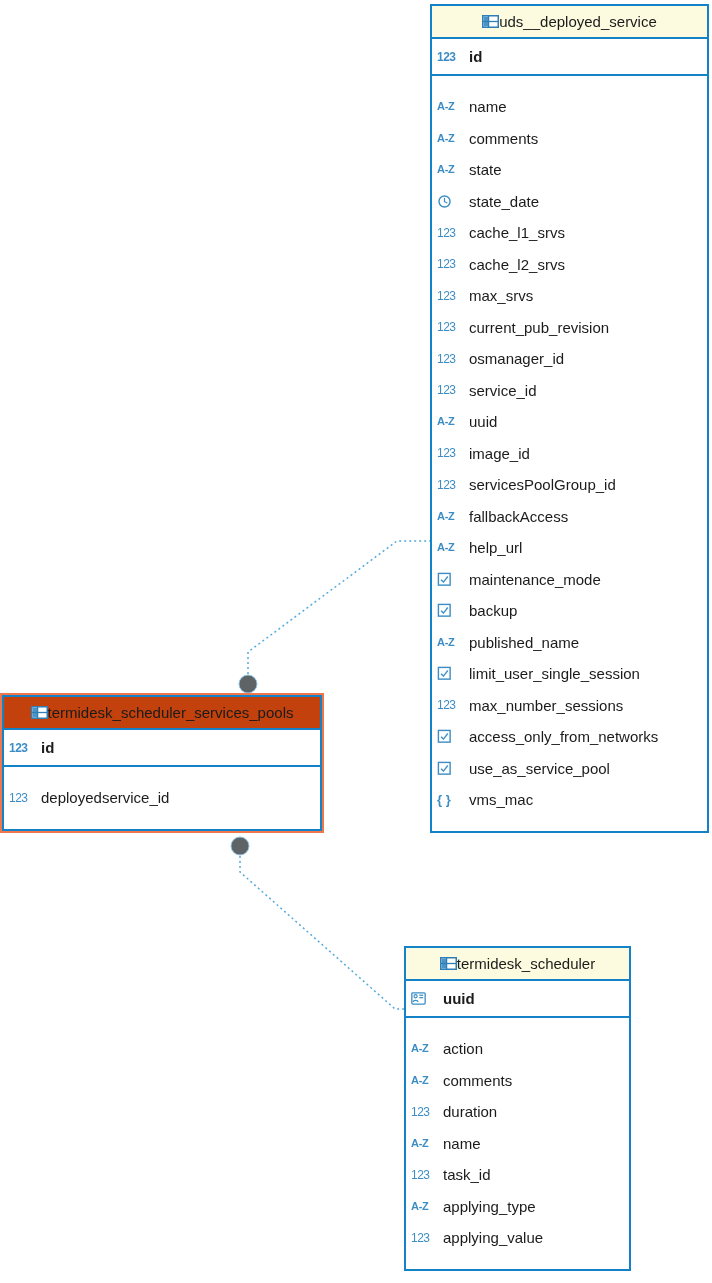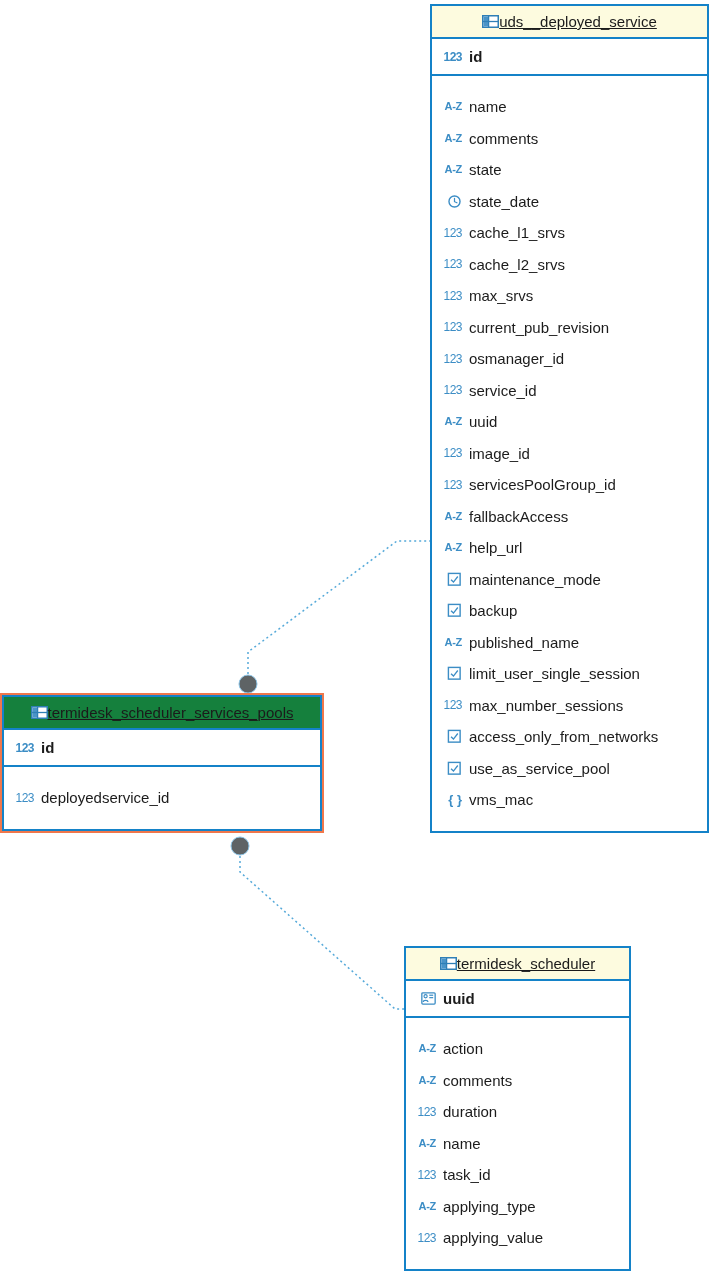--- a/index.html
+++ b/index.html
@@ -11,31 +11,31 @@
   }
   .overlay{position:absolute;left:0;top:0;z-index:1;}
   .erd-table{
     position:absolute;z-index:2;box-sizing:border-box;
     background:#fff;border:2px solid #1482c8;
   }
   .erd-table.selected{outline:2px solid #f0774b;}
   .hdr{
     height:31px;display:flex;align-items:center;justify-content:center;
     background:#fdfbdf;border-bottom:2px solid #1482c8;
-    font-size:15px;white-space:nowrap;cursor:default;text-decoration:underline;
-  }
-  .erd-table.selected .hdr{background:#15803d;}
+    font-size:15px;white-space:nowrap;cursor:default;
+  }
+  .erd-table.selected .hdr{background:#c2410c;}
   .pk{border-bottom:2px solid #1482c8;padding:1px 0;}
   .pk .row{height:33px;font-weight:700;}
   .cols{padding:15px 0;}
   .row{
     display:flex;align-items:center;height:31.5px;padding:0 5px;
     font-size:15px;gap:7px;white-space:nowrap;
   }
-  .icon-cell{width:25px;min-width:25px;display:flex;align-items:center;justify-content:flex-end;}
+  .icon-cell{width:25px;min-width:25px;display:flex;align-items:center;justify-content:flex-start;}
   .ticon{
     color:#3c8dc5;font-family:"Liberation Sans",sans-serif;line-height:1;
   }
   .ticon.num{font-size:12px;letter-spacing:-0.5px;}
   .ticon.az{font-size:11px;font-weight:700;letter-spacing:-0.3px;}
   .ticon.br{font-size:13px;font-weight:600;}
   .sicon{display:block;width:15px;height:15px;}
   .hicon{display:block;width:17px;height:13px;}
   .t-uds{left:430px;top:4px;width:279px;}
   .t-pools{left:2px;top:695px;width:320px;}

